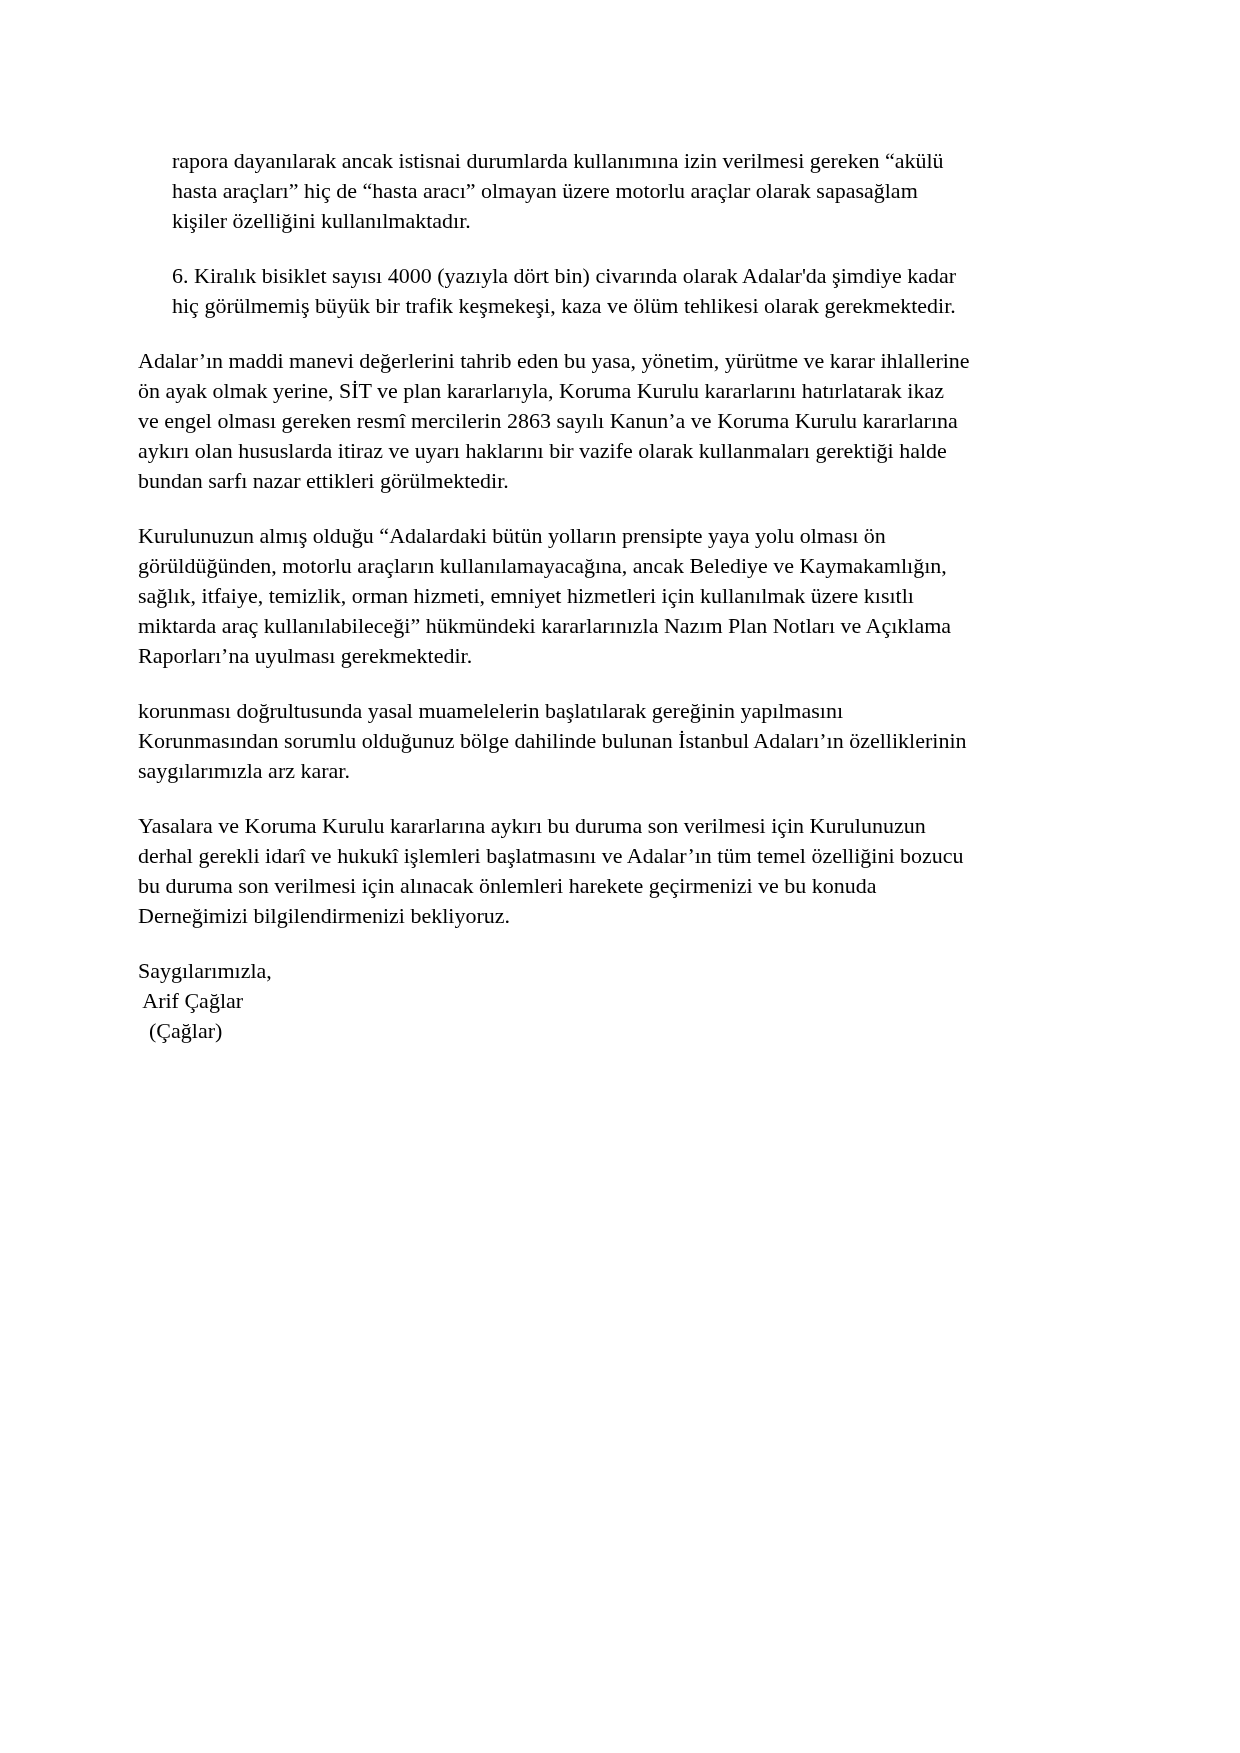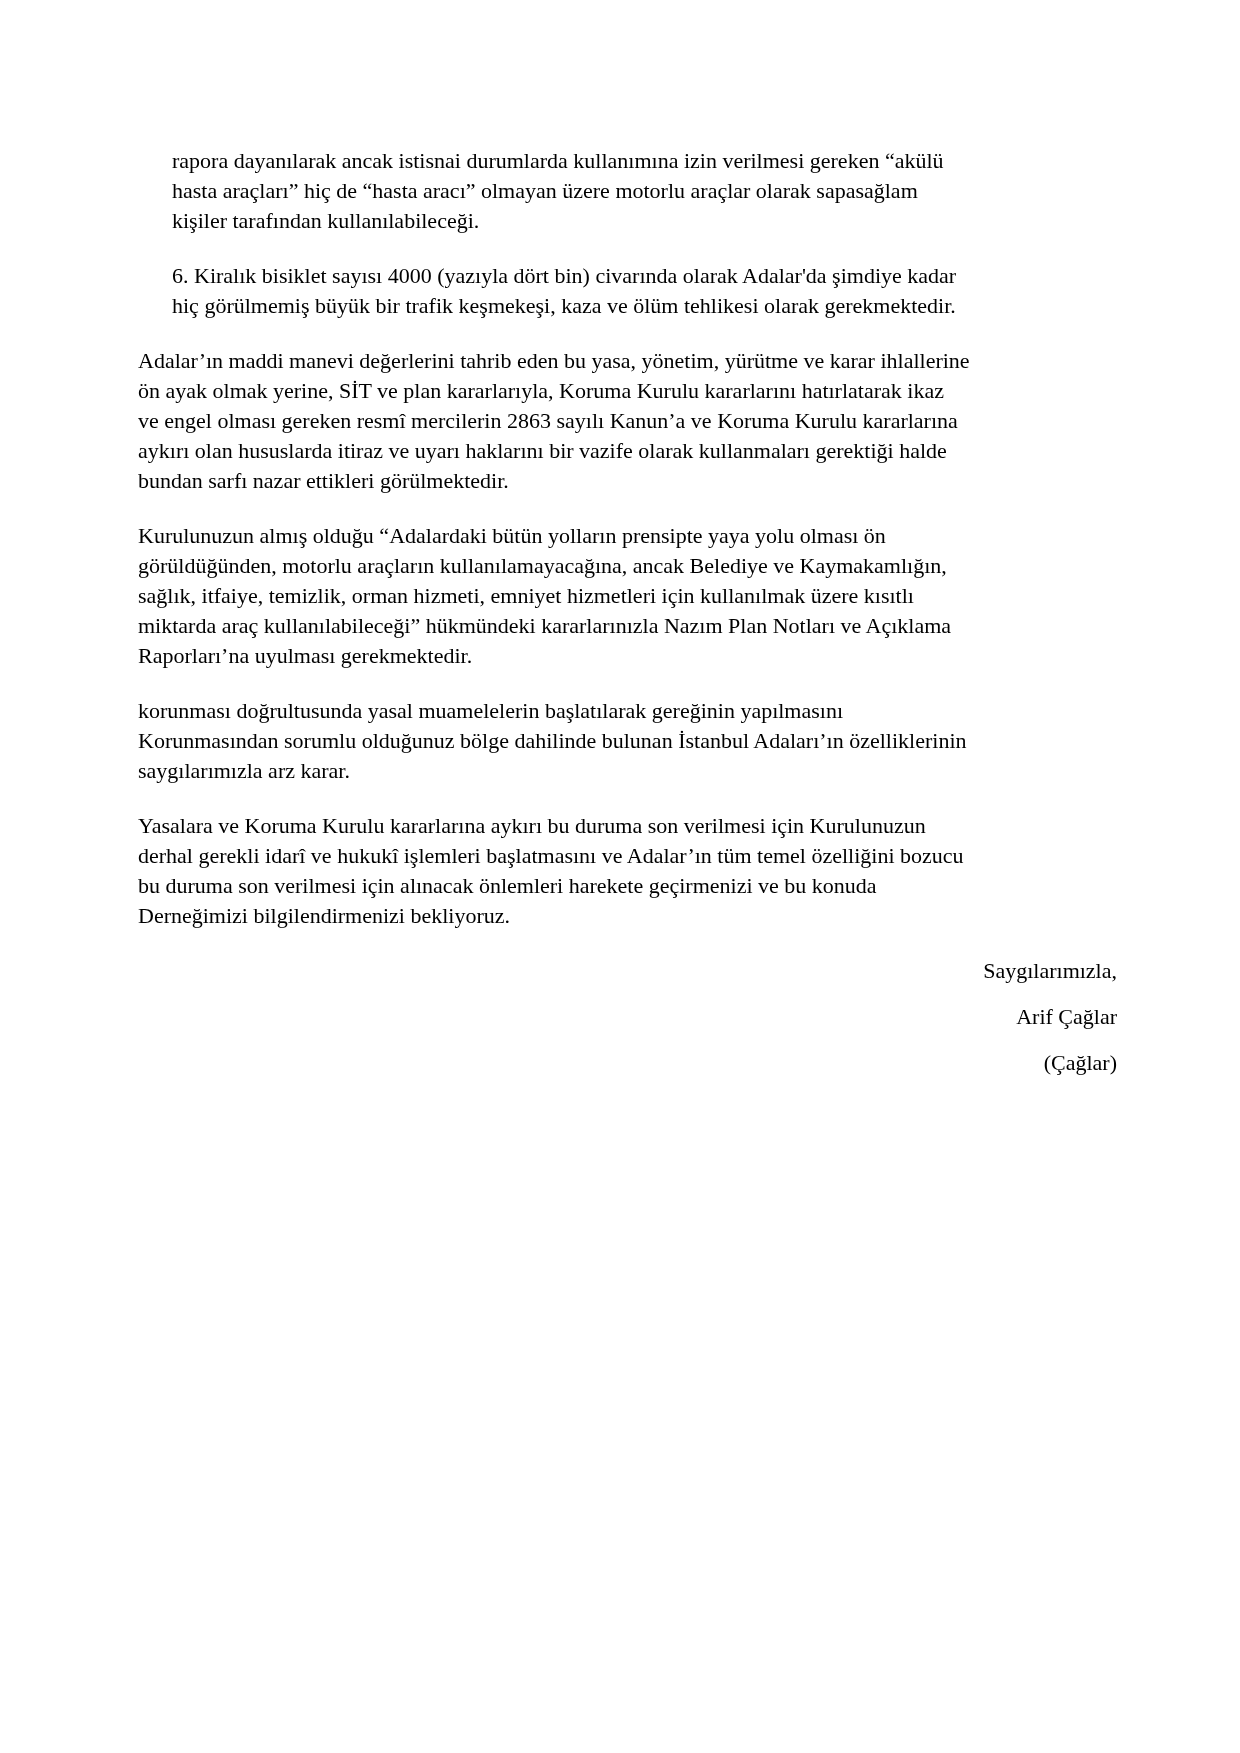--- a/index.html
+++ b/index.html
@@ -28,23 +28,22 @@
     margin: 0 0 25px 0;
     white-space: pre;
   }
   .para.indented {
     padding-left: 34px;
   }
   .line {
     display: block;
   }
   .signature {
-    margin: 16px;
+    margin: 0;
     white-space: pre;
-    text-align: right;
   }
   .footer {
     position: absolute;
     top: 1408px;
     left: 0;
     width: 1240px;
     text-align: center;
     white-space: pre;
   }
   .footer .org-line {
@@ -58,21 +57,21 @@
     line-height: 30px;
   }
 </style>
 </head>
 <body>
 
 <div class="page">
 
   <div class="content">
 
-    <p class="para indented"><span class="line">rapora dayanılarak ancak istisnai durumlarda kullanımına izin verilmesi gereken “akülü</span><span class="line">hasta araçları” hiç de “hasta aracı” olmayan üzere motorlu araçlar olarak sapasağlam</span><span class="line">kişiler tarafından kullanılabileceği.</span></p>
+    <p class="para indented"><span class="line">rapora dayanılarak ancak istisnai durumlarda kullanımına izin verilmesi gereken “akülü</span><span class="line">hasta araçları” hiç de “hasta aracı” olmayan üzere motorlu araçlar olarak sapasağlam</span><span class="line">kişiler özelliğini kullanılmaktadır.</span></p>
 
     <p class="para indented"><span class="line">6. Kiralık bisiklet sayısı 4000 (yazıyla dört bin) civarında olarak Adalar'da şimdiye kadar</span><span class="line">hiç görülmemiş büyük bir trafik keşmekeşi, kaza ve ölüm tehlikesi olarak gerekmektedir.</span></p>
 
     <p class="para"><span class="line">Adalar’ın maddi manevi değerlerini tahrib eden bu yasa, yönetim, yürütme ve karar ihlallerine</span><span class="line">ön ayak olmak yerine, SİT ve plan kararlarıyla, Koruma Kurulu kararlarını hatırlatarak ikaz</span><span class="line">ve engel olması gereken resmî mercilerin 2863 sayılı Kanun’a ve Koruma Kurulu kararlarına</span><span class="line">aykırı olan hususlarda itiraz ve uyarı haklarını bir vazife olarak kullanmaları gerektiği halde</span><span class="line">bundan sarfı nazar ettikleri görülmektedir.</span></p>
 
     <p class="para"><span class="line">Kurulunuzun almış olduğu “Adalardaki bütün yolların prensipte yaya yolu olması ön</span><span class="line">görüldüğünden, motorlu araçların kullanılamayacağına, ancak Belediye ve Kaymakamlığın,</span><span class="line">sağlık, itfaiye, temizlik, orman hizmeti, emniyet hizmetleri için kullanılmak üzere kısıtlı</span><span class="line">miktarda araç kullanılabileceği” hükmündeki kararlarınızla Nazım Plan Notları ve Açıklama</span><span class="line">Raporları’na uyulması gerekmektedir.</span></p>
 
     <p class="para"><span class="line">korunması doğrultusunda yasal muamelelerin başlatılarak gereğinin yapılmasını</span><span class="line">Korunmasından sorumlu olduğunuz bölge dahilinde bulunan İstanbul Adaları’ın özelliklerinin</span><span class="line">saygılarımızla arz karar.</span></p>
 
     <p class="para"><span class="line">Yasalara ve Koruma Kurulu kararlarına aykırı bu duruma son verilmesi için Kurulunuzun</span><span class="line">derhal gerekli idarî ve hukukî işlemleri başlatmasını ve Adalar’ın tüm temel özelliğini bozucu</span><span class="line">bu duruma son verilmesi için alınacak önlemleri harekete geçirmenizi ve bu konuda</span><span class="line">Derneğimizi bilgilendirmenizi bekliyoruz.</span></p>

